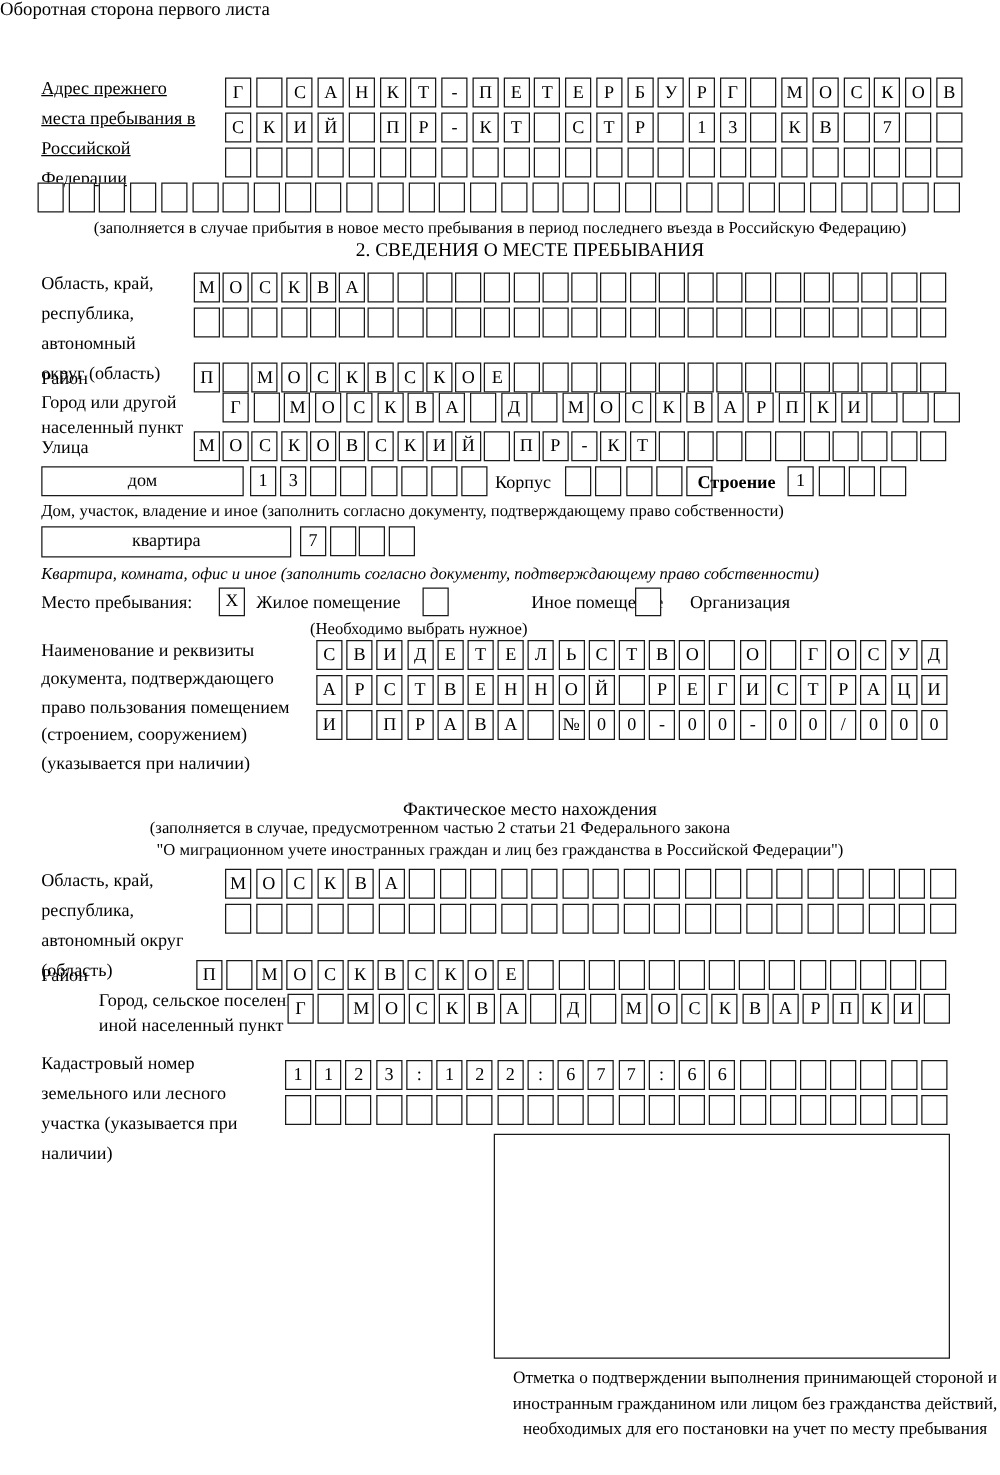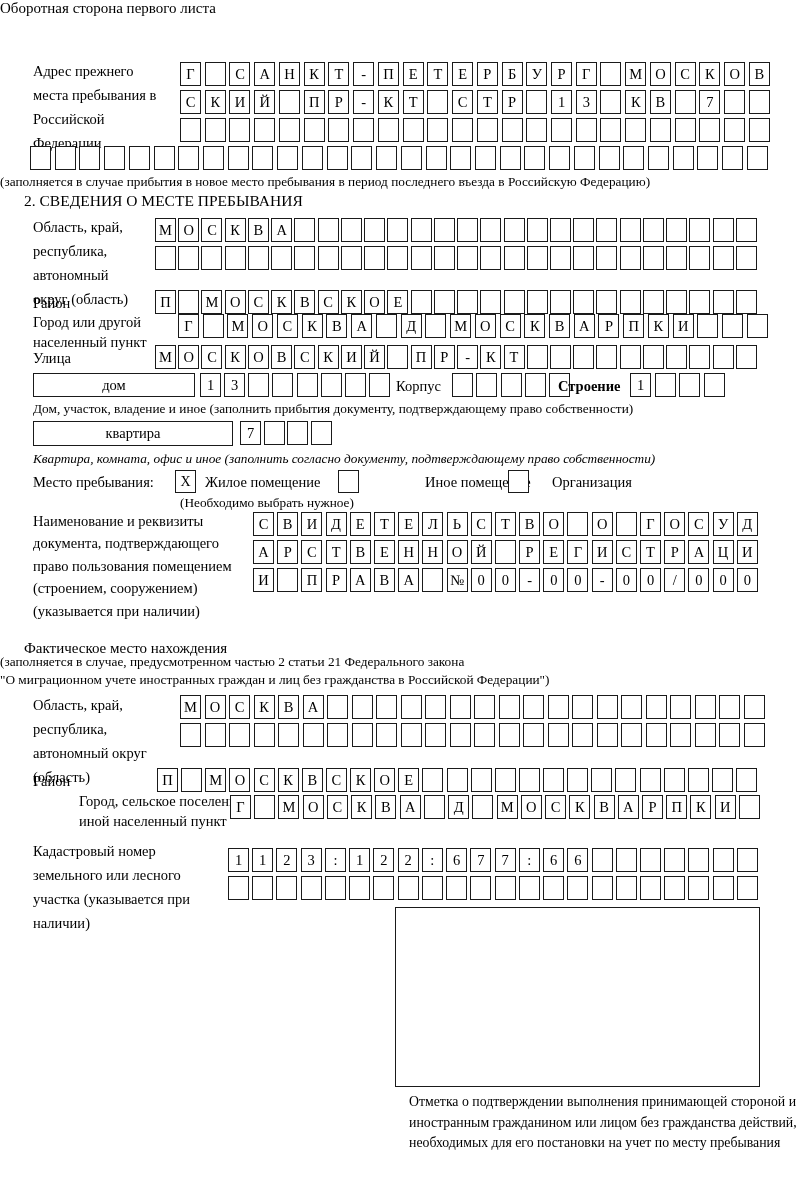--- a/index.html
+++ b/index.html
@@ -7,30 +7,30 @@
   .abs{position:absolute;}
   .cellrow{display:flex;justify-content:space-between;}
   .cell{box-sizing:border-box;width:21px;height:24px;border:1.6px solid #1a1a1a;
         display:flex;align-items:center;justify-content:center;
         font-size:14.5px;line-height:1;background:#fff;}
   .widebox{box-sizing:border-box;border:1.6px solid #1a1a1a;display:flex;align-items:center;justify-content:center;font-size:14.5px;background:#fff;}
   .checkbox{box-sizing:border-box;width:21px;height:23px;border:1.6px solid #1a1a1a;
         display:flex;align-items:center;justify-content:center;font-size:14px;background:#fff;}
   .lbl{font-size:14.5px;line-height:1.65;}
   .hint{font-size:13.3px;}
-  .center{text-align:left;}
+  .center{text-align:center;}
   .bold{font-weight:normal;padding-left:24px;}
   .stampbox{box-sizing:border-box;border:1.8px solid #1a1a1a;background:#fff;}
 </style>
 </head>
 <body>
 
 <div class="abs" style="left:0;top:27;width:765px;text-align:left;font-size:15px;">Оборотная сторона первого листа</div>
 
-<div class="abs lbl" style="left:33px;top:60px;width:125px;">Адрес прежнего места пребывания в Российской Федерации</div>
+<div class="abs lbl" style="left:33px;top:60px;width:125px;text-decoration:underline;">Адрес прежнего места пребывания в Российской Федерации</div>
 <div class="abs cellrow" style="left:180px;top:62px;width:590px;">
     <div class="cell">Г</div>
     <div class="cell"></div>
     <div class="cell">С</div>
     <div class="cell">А</div>
     <div class="cell">Н</div>
     <div class="cell">К</div>
     <div class="cell">Т</div>
     <div class="cell">-</div>
     <div class="cell">П</div>
@@ -303,21 +303,21 @@
     <div class="cell"></div>
     <div class="cell"></div>
   </div>
 <div class="abs lbl" style="left:558px;top:375px;font-weight:bold;">Строение</div>
 <div class="abs cellrow" style="left:630px;top:373px;width:95px;">
     <div class="cell">1</div>
     <div class="cell"></div>
     <div class="cell"></div>
     <div class="cell"></div>
   </div>
-<div class="abs hint" style="left:33px;top:401px;width:745px;">Дом, участок, владение и иное (заполнить прибытия документу, подтверждающему право собственности)</div>
+<div class="abs hint" style="left:33px;top:401px;width:745px;">Дом, участок, владение и иное (заполнить согласно документу, подтверждающему право собственности)</div>
 
 <div class="abs widebox" style="left:33px;top:421px;width:200px;height:25px;">квартира</div>
 <div class="abs cellrow" style="left:240px;top:421px;width:92px;">
     <div class="cell">7</div>
     <div class="cell"></div>
     <div class="cell"></div>
     <div class="cell"></div>
   </div>
 <div class="abs hint" style="left:33px;top:451px;width:745px;font-style:italic;">Квартира, комната, офис и иное (заполнить согласно документу, подтверждающему право собственности)</div>
 

